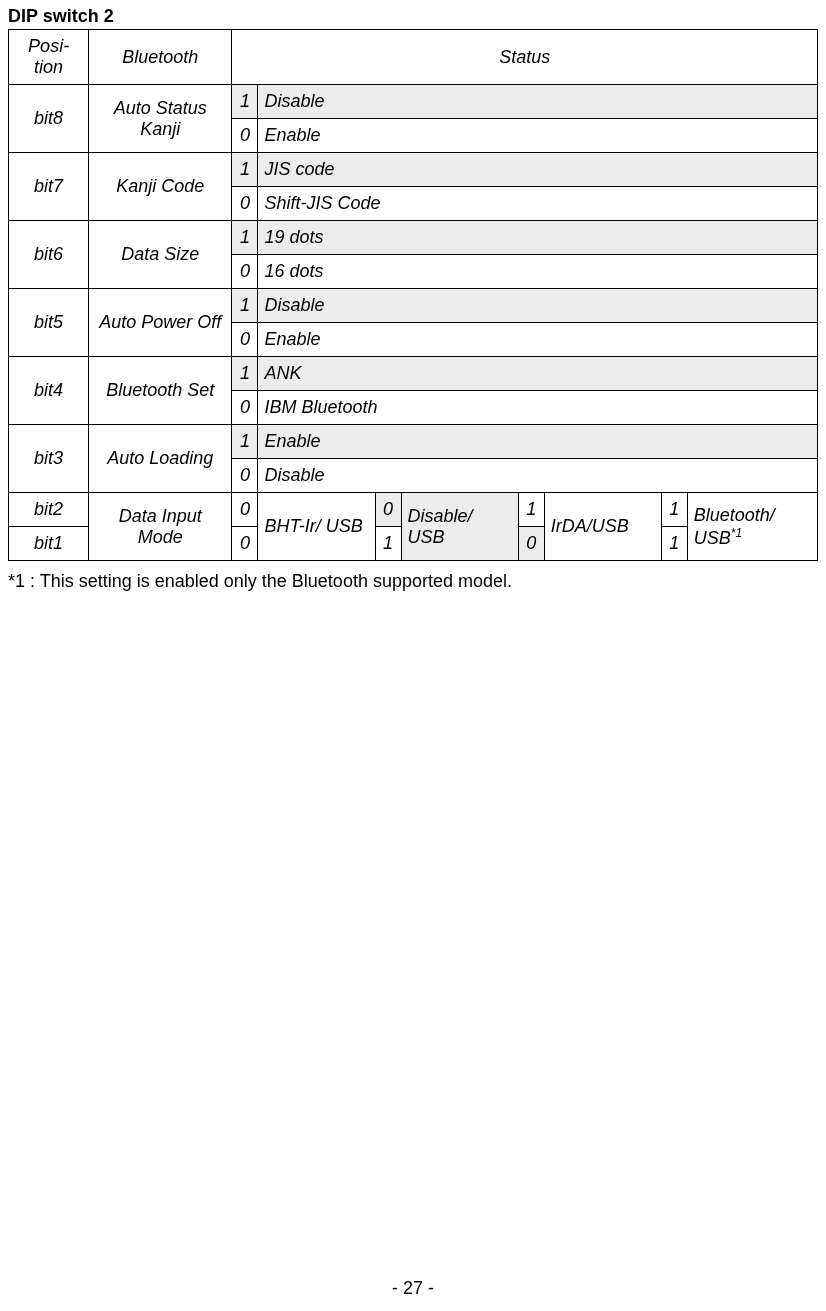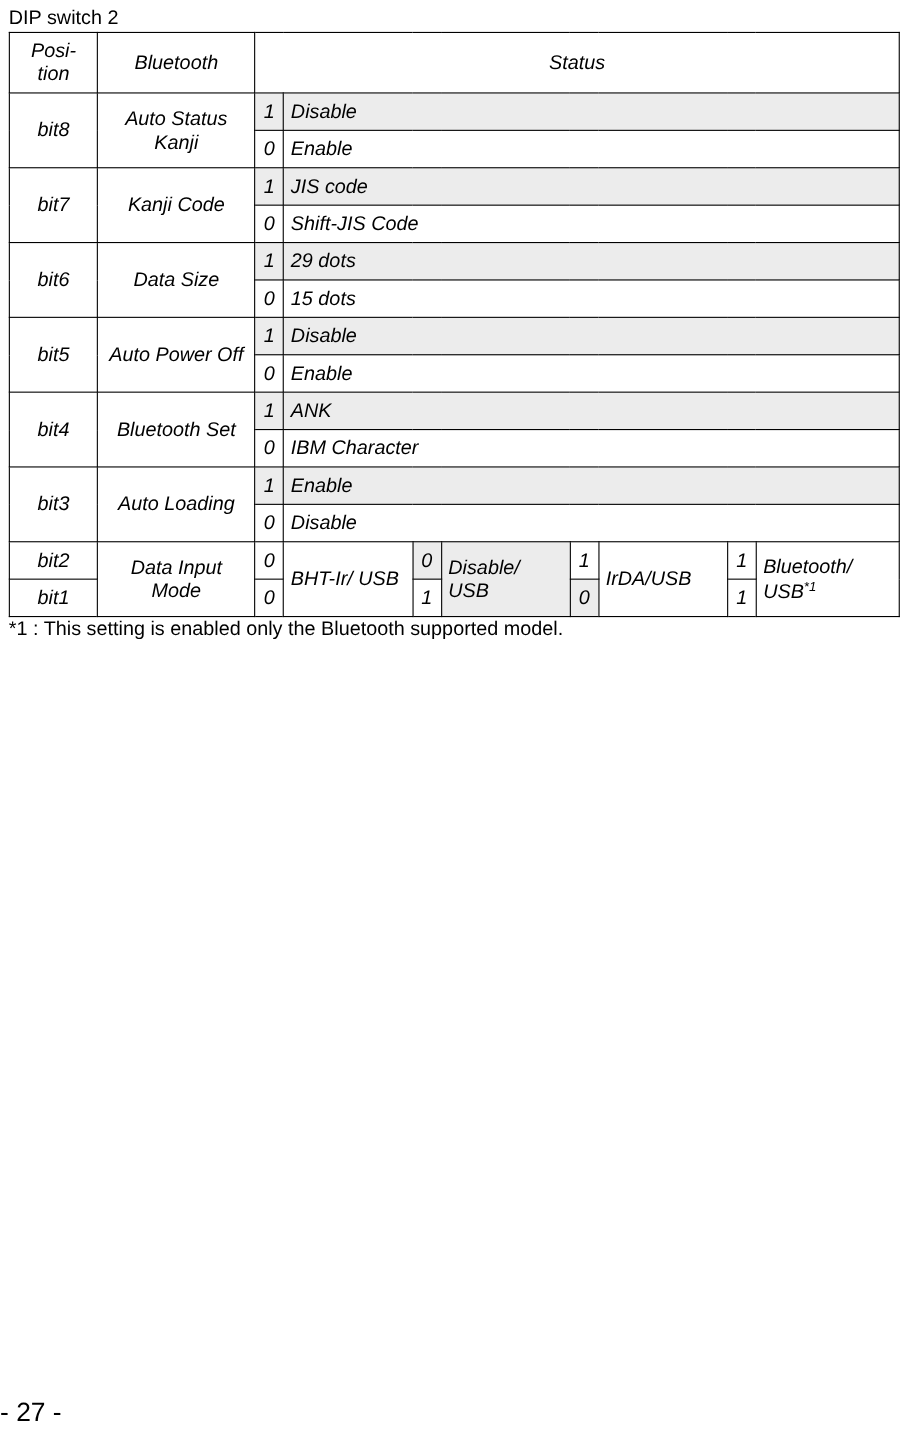--- a/index.html
+++ b/index.html
@@ -13,20 +13,21 @@
     height: 1311px;
     position: relative;
     box-sizing: border-box;
   }
   .page {
     padding: 6px 8px 0 8px;
   }
   .caption {
     font-size: 18px;
     margin: 0 0 2px 0;
+    font-weight: bold;
   }
   table {
     border-collapse: collapse;
     width: 100%;
     table-layout: fixed;
     font-style: italic;
   }
   td, th {
     border: 1px solid #000;
     padding: 6px 6px;
@@ -36,26 +37,28 @@
   }
   .center { text-align: center; }
   .shade  { background: #ececec; }
   .wbit   { width: 24px; text-align: center; }
   .pos-col { width: 74px; }
   .func-col{ width: 132px; }
   .mode-col{ width: 108px; }
   .mode-col-wide{ width: 120px; }
   .footnote {
     font-size: 18px;
+    margin-top: 10px;
   }
   .pagenum {
     position: absolute;
     left: 0; right: 0;
     bottom: 12px;
-    font-size: 24px;
+    text-align: center;
+    font-size: 18px;
   }
   sup { font-size: 12px; }
 </style>
 </head>
 <body>
 
 <div class="page">
   <div class="caption">DIP switch 2</div>
 
   <table>
@@ -99,25 +102,25 @@
     </tr>
     <tr>
       <td class="wbit">0</td>
       <td colspan="7">Shift-JIS Code</td>
     </tr>
 
     <tr>
       <td rowspan="2" class="center">bit6</td>
       <td rowspan="2" class="center">Data Size</td>
       <td class="wbit shade">1</td>
-      <td colspan="7" class="shade">29 dots</td>
+      <td colspan="7" class="shade">19 dots</td>
     </tr>
     <tr>
       <td class="wbit">0</td>
-      <td colspan="7">15 dots</td>
+      <td colspan="7">16 dots</td>
     </tr>
 
     <tr>
       <td rowspan="2" class="center">bit5</td>
       <td rowspan="2" class="center">Auto Power Off</td>
       <td class="wbit shade">1</td>
       <td colspan="7" class="shade">Disable</td>
     </tr>
     <tr>
       <td class="wbit">0</td>
@@ -125,21 +128,21 @@
     </tr>
 
     <tr>
       <td rowspan="2" class="center">bit4</td>
       <td rowspan="2" class="center">Bluetooth Set</td>
       <td class="wbit shade">1</td>
       <td colspan="7" class="shade">ANK</td>
     </tr>
     <tr>
       <td class="wbit">0</td>
-      <td colspan="7">IBM Character</td>
+      <td colspan="7">IBM Bluetooth</td>
     </tr>
 
     <tr>
       <td rowspan="2" class="center">bit3</td>
       <td rowspan="2" class="center">Auto Loading</td>
       <td class="wbit shade">1</td>
       <td colspan="7" class="shade">Enable</td>
     </tr>
     <tr>
       <td class="wbit">0</td>

